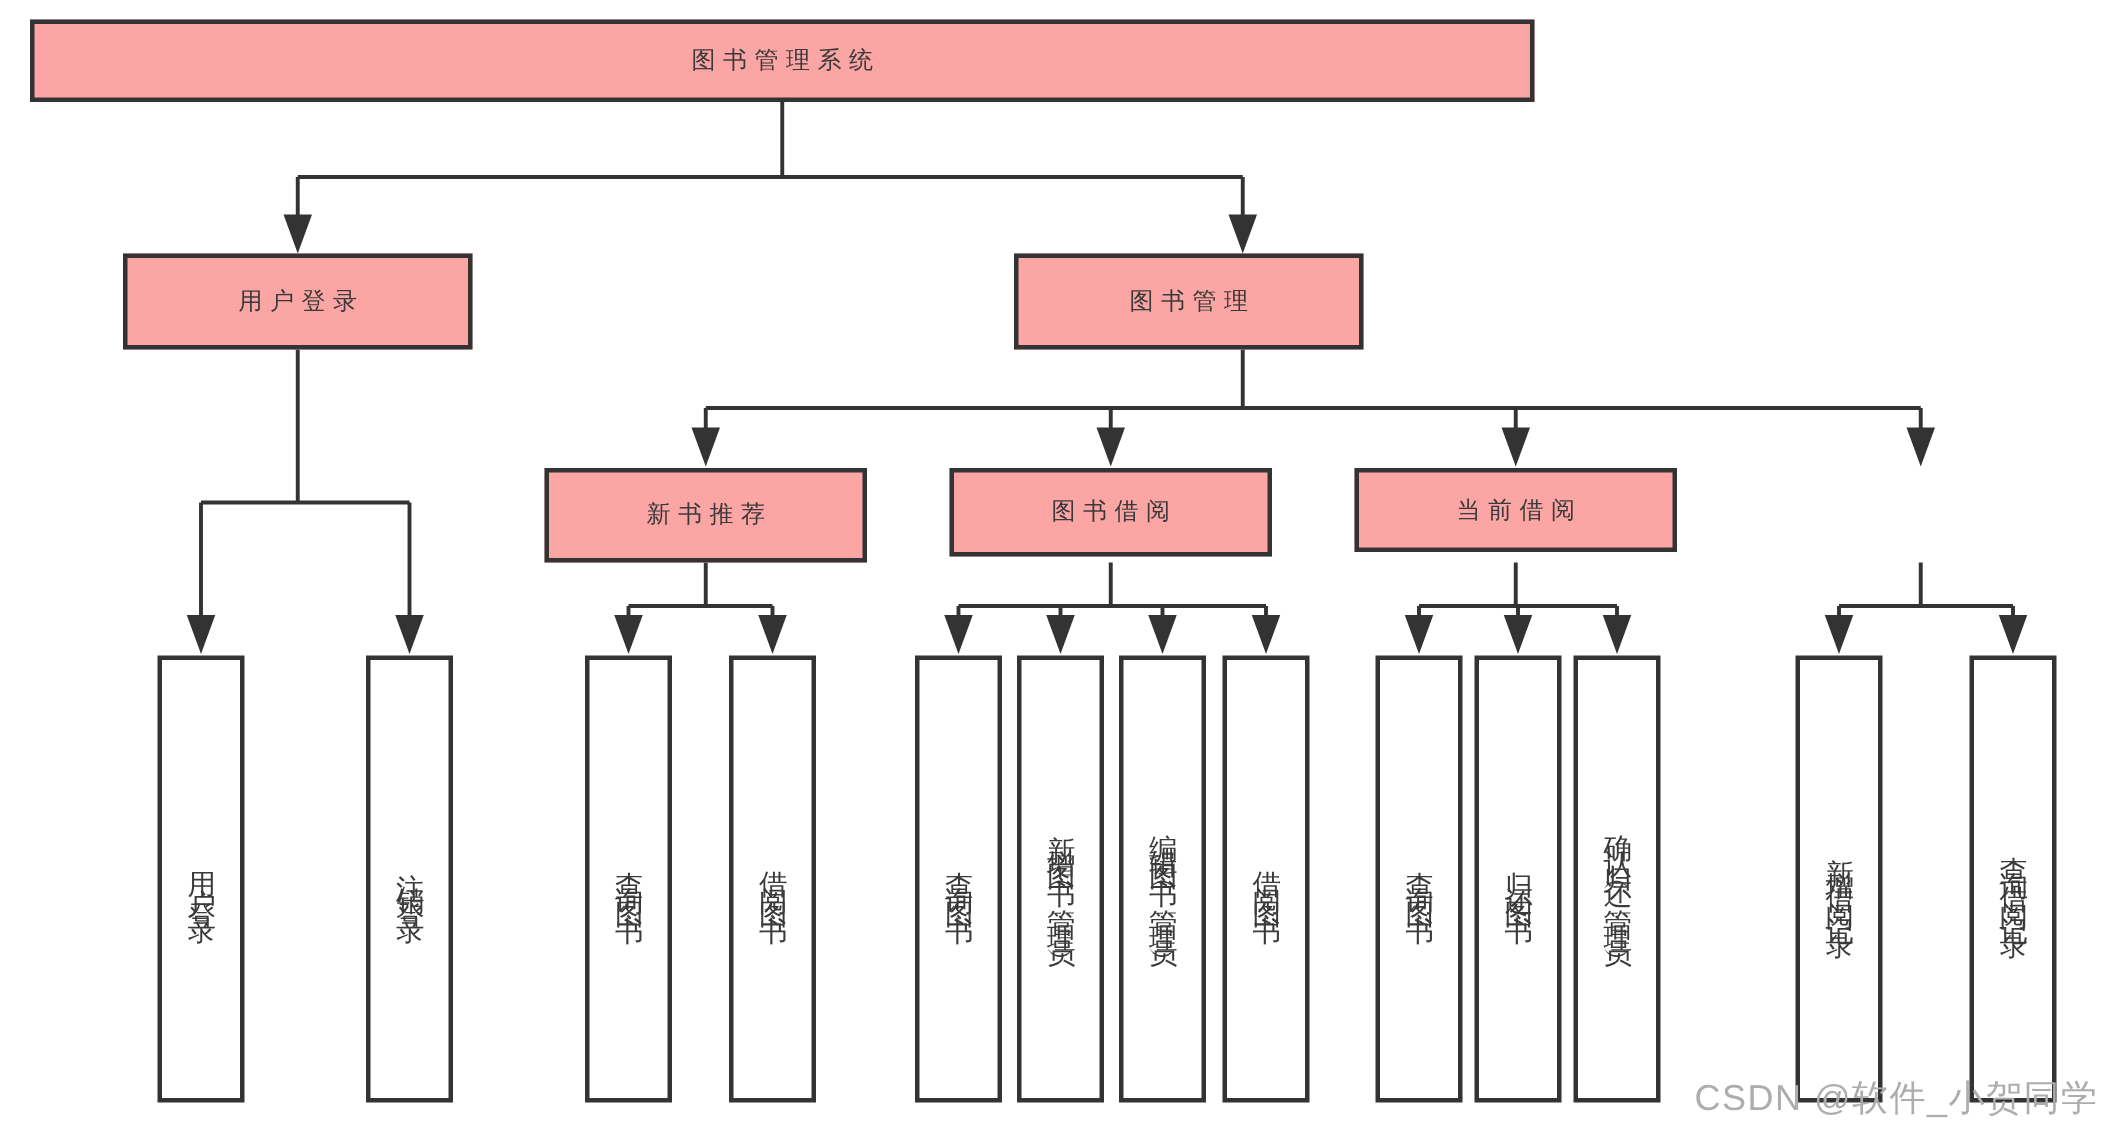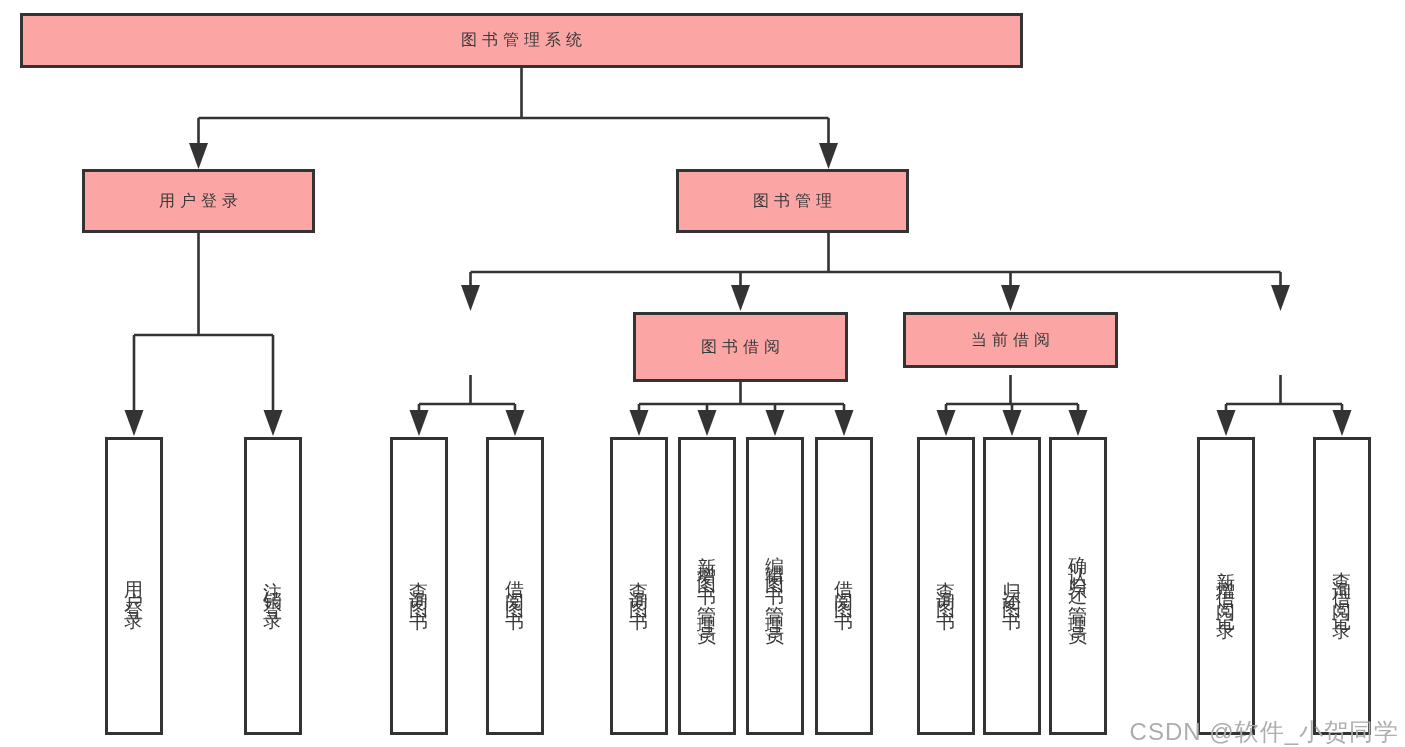--- a/index.html
+++ b/index.html
@@ -95,21 +95,22 @@
       <polygon points="1216.5,410 1235.5,410 1226,436"></polygon>
       <polygon points="1332.5,410 1351.5,410 1342,436"></polygon>
     </g>
   </svg>
 
   <div class="node" style="left:20px;top:13px;width:1003px;height:55px;">图书管理系统</div>
 
   <div class="node" style="left:82px;top:169px;width:233px;height:64px;">用户登录</div>
   <div class="node" style="left:676px;top:169px;width:233px;height:64px;">图书管理</div>
 
-  <div class="node" style="left:633px;top:312px;width:215px;height:70px;">图书借阅</div>
+  <div class="node" style="left:363px;top:312px;width:215px;height:63px;">新书推荐</div>
+  <div class="node" style="left:633px;top:312px;width:215px;height:59px;">图书借阅</div>
   <div class="node" style="left:903px;top:312px;width:215px;height:56px;">当前借阅</div>
 
   <div class="leaf" style="left:105px;top:437px;width:58px;height:298px;">用户登录</div>
   <div class="leaf" style="left:244px;top:437px;width:58px;height:298px;">注销登录</div>
 
   <div class="leaf" style="left:390px;top:437px;width:58px;height:298px;">查询图书</div>
   <div class="leaf" style="left:486px;top:437px;width:58px;height:298px;">借阅图书</div>
 
   <div class="leaf" style="left:610px;top:437px;width:58px;height:298px;">查询图书</div>
   <div class="leaf" style="left:678px;top:437px;width:58px;height:298px;">新增图书（管理员）</div>

